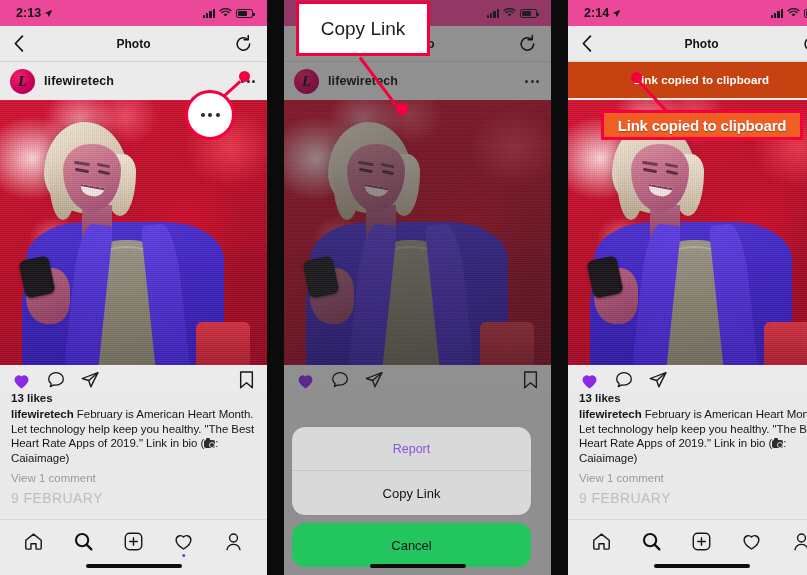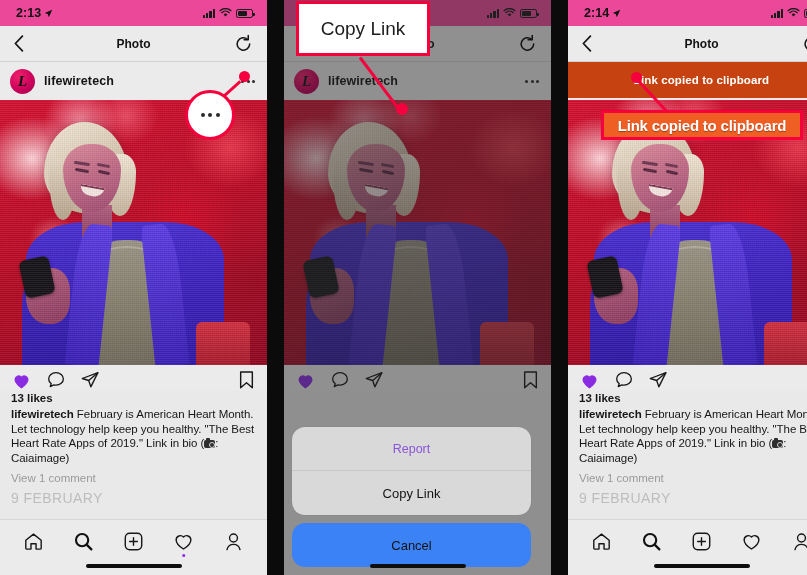--- a/index.html
+++ b/index.html
@@ -174,21 +174,21 @@
 
   
   .sheet { position:absolute; left:0; right:12px; bottom:0; padding: 0 8px 8px;
            z-index: 6; }
   .sheet-grp { background:#d9d9d9; border-radius:13px; overflow:hidden;
                box-shadow: 0 0 0 .5px rgba(0,0,0,.05); }
   .sheet-item { height:44px; display:flex; align-items:center; justify-content:center;
                 font-size:13px; color:#131313; border-bottom:.5px solid #c7c7c7; }
   .sheet-item:last-child { border-bottom:none; }
   .sheet-item.report { color:#8a54d6; font-size:12.5px; }
-  .sheet-cancel { margin-top:8px; background:#3b82f6; border-radius:13px; height:44px;
+  .sheet-cancel { margin-top:8px; background:#22c55e; border-radius:13px; height:44px;
                   display:flex; align-items:center; justify-content:center;
                   font-size:13px; color:#141414; }
 
   
   .toast { position:absolute; left:0; right:0; top:62px; height:36px; background:#c64210;
            display:flex; align-items:center; justify-content:center; z-index:5; }
   .toast span { color:#fff; font-size:11.5px; font-weight:600; letter-spacing:.1px; }
 
   
   .anno { position:absolute; z-index:20; pointer-events:none; }

